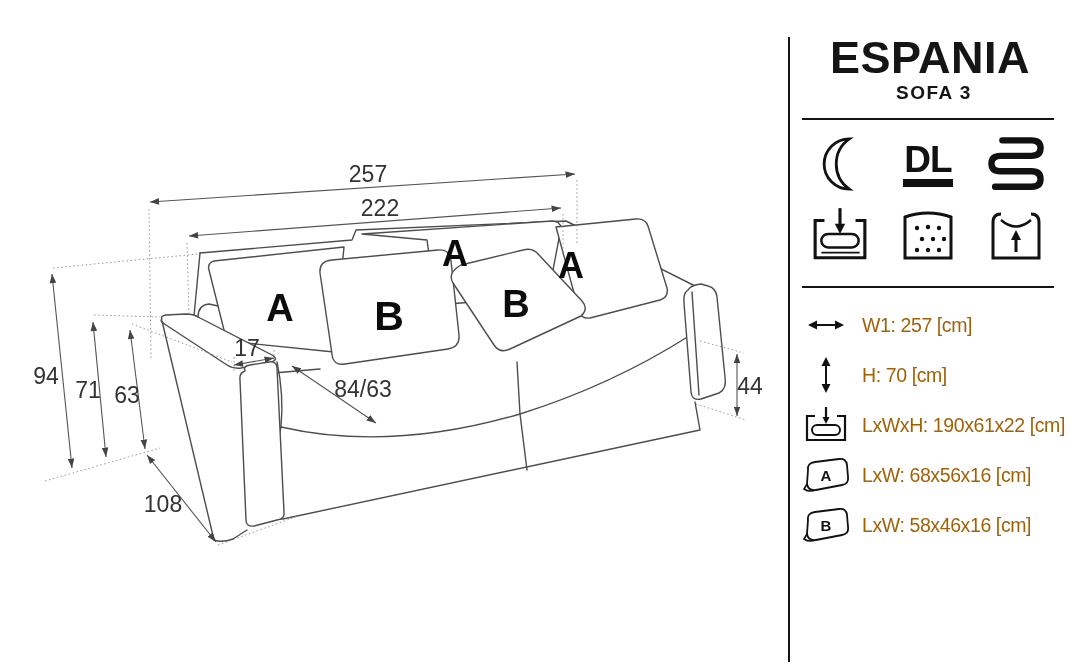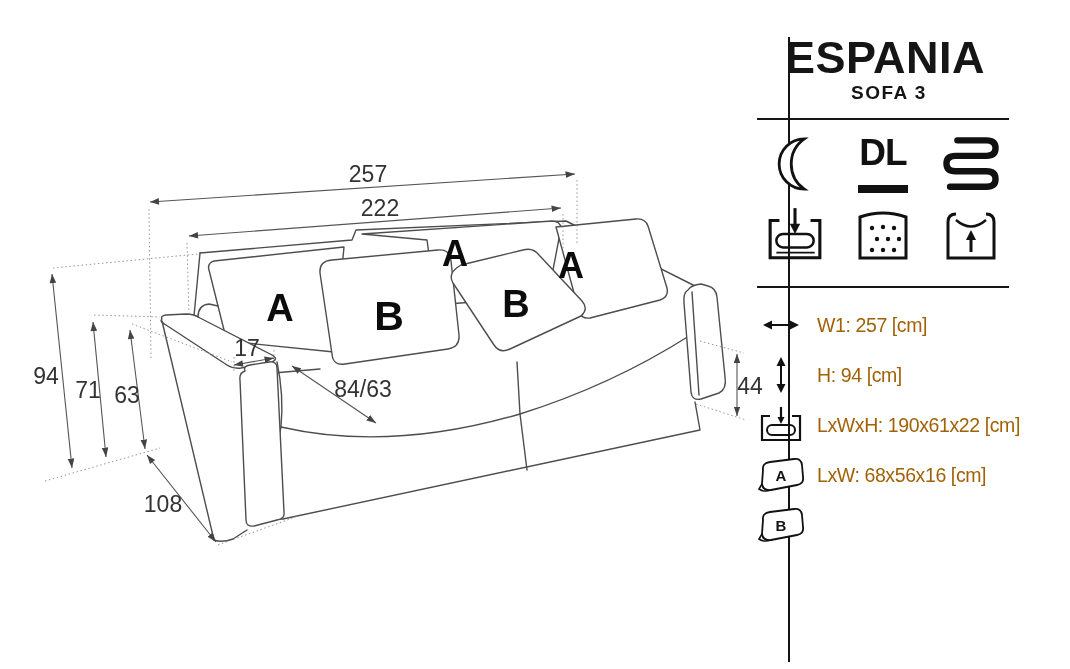--- a/index.html
+++ b/index.html
@@ -1,30 +1,30 @@
 <!DOCTYPE html>
 <html><head>
 <meta charset="utf-8">
 <style>
   html,body{margin:0;padding:0;background:#fff;}
   body{width:1070px;height:669px;position:relative;overflow:hidden;
        font-family:"Liberation Sans",sans-serif;color:#1a1a1a;}
   .drawing{position:absolute;left:0;top:0;width:788px;height:669px;}
   .vdivider{position:absolute;left:788px;top:37px;width:2px;height:625px;background:#141414;}
-  .panel{position:absolute;left:745px;top:0;width:280px;height:669px;}
+  .panel{position:absolute;left:790px;top:0;width:280px;height:669px;}
   .title{margin-top:34px;text-align:center;font-size:45px;font-weight:800;
          letter-spacing:0.5px;line-height:48px;color:#151515;}
   .subtitle{text-align:center;font-size:19px;font-weight:700;letter-spacing:1.5px;
             line-height:22px;color:#151515;padding-left:8px;}
   .hrule{border:0;border-top:2px solid #161616;margin:14px 16px 0 12px;}
   .icon-grid{margin:14px 10px 0 6px;display:grid;grid-template-columns:repeat(3,1fr);
              row-gap:10px;justify-items:center;align-items:center;}
   .icon-cell{height:60px;display:flex;align-items:center;justify-content:center;}
   .dl{font-size:37px;font-weight:900;letter-spacing:-1px;line-height:36px;color:#111;
-      border-bottom:8px solid #111;padding:0 1px 14px 1px;}
+      border-bottom:8px solid #111;padding:0 1px 1px 1px;}
   .specs{margin:12px 0 0 0;}
   .spec-row{display:flex;align-items:center;height:50px;}
   .spec-ico{width:72px;display:flex;justify-content:center;align-items:center;flex:none;}
   .spec-label{font-size:19.5px;letter-spacing:-0.4px;color:#a16207;}
   svg text{font-family:"Liberation Sans",sans-serif;}
   .dimtxt{font-size:23px;fill:#333;}
   .cushtxt{font-weight:bold;fill:#0c0c0c;}
 </style>
 </head>
 <body>
@@ -187,21 +187,21 @@
       <span class="spec-label">W1: 257 [cm]</span>
     </div>
     <div class="spec-row">
       <span class="spec-ico">
         <svg width="14" height="38" viewBox="0 0 14 38">
             <line x1="7" y1="9" x2="7" y2="29" stroke="#111" stroke-width="2"></line>
             <polygon points="7,1 2.5,10 11.5,10" fill="#111"></polygon>
             <polygon points="7,37 2.5,28 11.5,28" fill="#111"></polygon>
           </svg>
       </span>
-      <span class="spec-label">H: 94 [cm]</span>
+      <span class="spec-label">H: 70 [cm]</span>
     </div>
     <div class="spec-row">
       <span class="spec-ico">
         <svg width="46" height="38" viewBox="0 0 46 38" fill="none" stroke="#111">
           <path d="M12,10 L4,10 L4,34 L42,34 L42,10 L34,10" stroke-width="2.2"></path>
           <line x1="23" y1="1" x2="23" y2="13" stroke-width="2.2"></line>
           <polygon points="19.5,11 26.5,11 23,18" fill="#111" stroke="none"></polygon>
           <rect x="9" y="19" width="28" height="10" rx="5" stroke-width="2"></rect>
         </svg>
       </span>
@@ -218,15 +218,16 @@
       <span class="spec-label">LxW: 68x56x16 [cm]</span>
     </div>
     <div class="spec-row">
       <span class="spec-ico">
         <svg width="48" height="37" viewBox="0 0 48 37" fill="none" stroke="#111">
           <path d="M6,13 Q5,6 13,5 L37,2 Q44,1 45,8 L46,20 Q47,27 40,28 L14,33 Q6,34 5,27 Z" stroke-width="1.8" fill="#fff"></path>
           <path d="M5,27 L2,32 Q7,35.5 14,33" stroke-width="1.6"></path>
           <text x="24" y="24" text-anchor="middle" font-size="15" font-weight="bold" fill="#111" stroke="none">B</text>
         </svg>
       </span>
+      <span class="spec-label">LxW: 58x46x16 [cm]</span>
     </div>
   </div>
 </div>
 
 </body></html>

